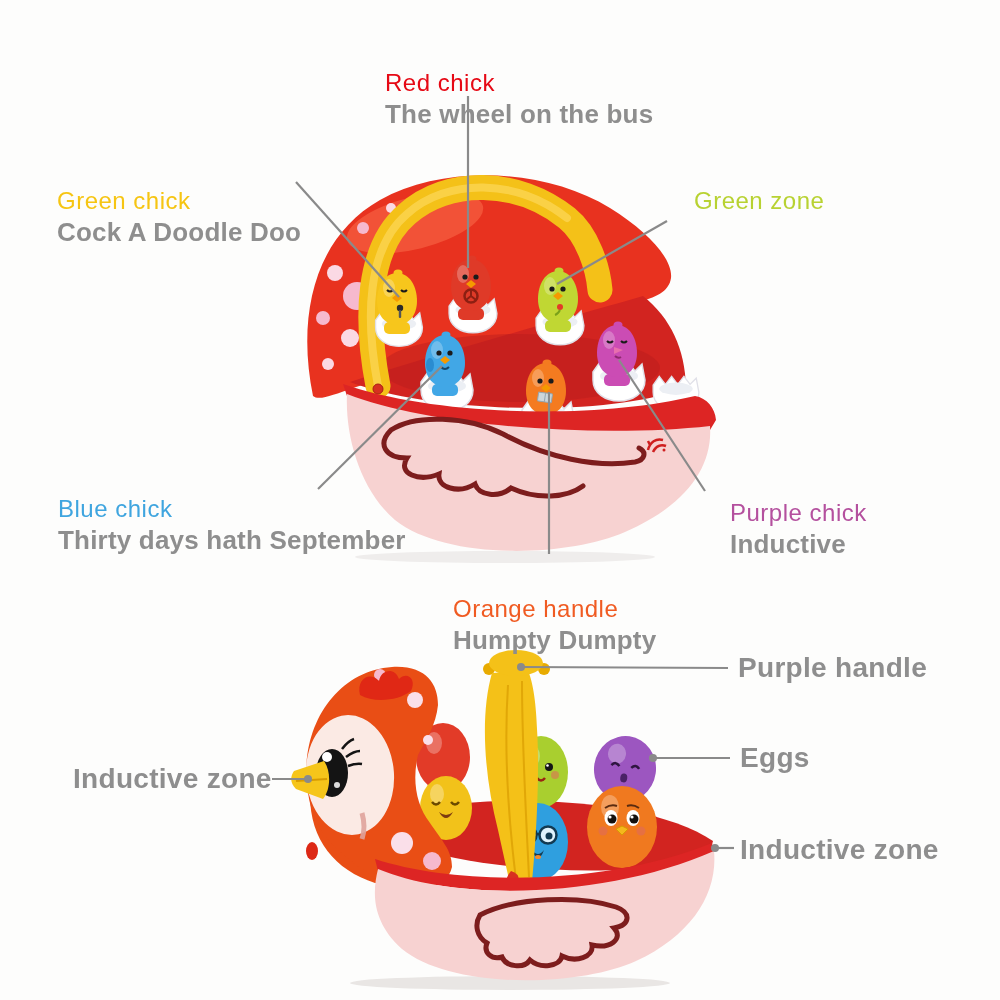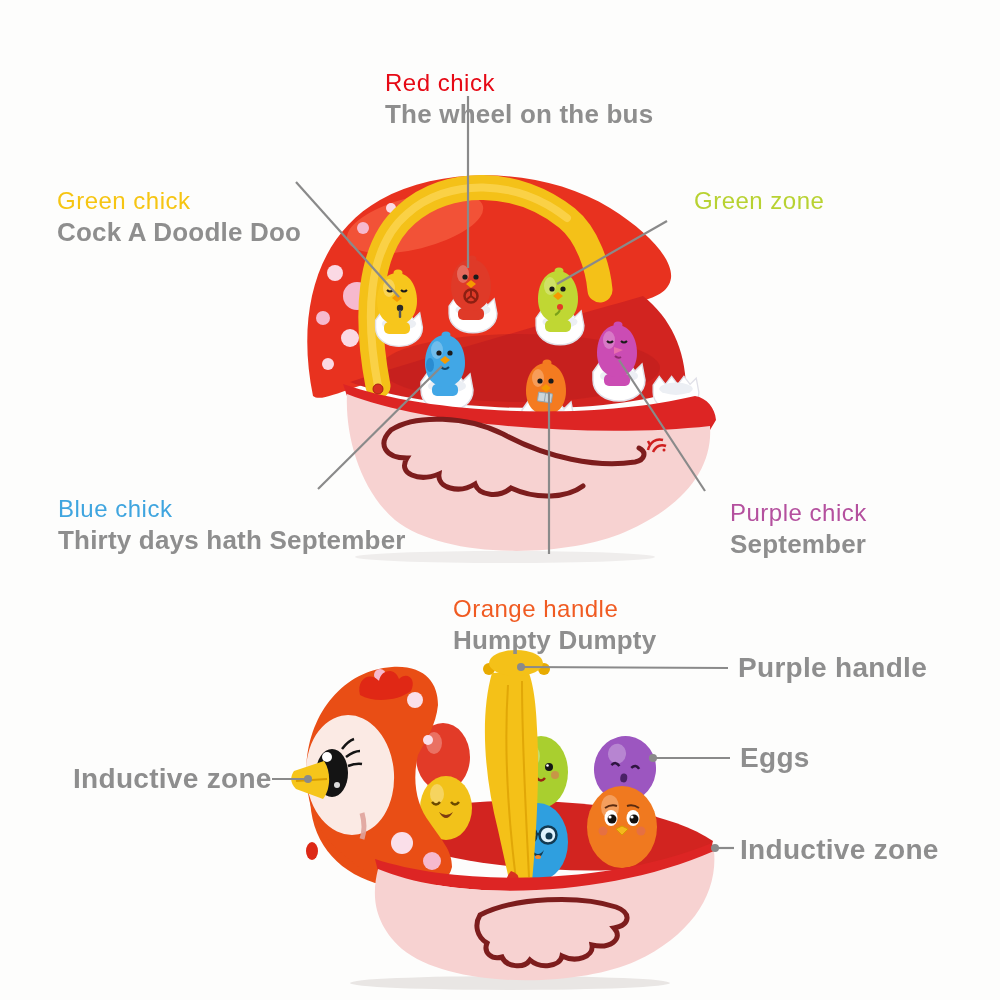--- a/index.html
+++ b/index.html
@@ -290,21 +290,21 @@
   </div>
   <div class="callout" style="left:694px;top:144px">
     <div class="c-title" style="color: rgb(184, 210, 50);">Green zone</div>
   </div>
   <div class="callout" style="left:58px;top:452px">
     <div class="c-title" style="color: rgb(63, 165, 223);">Blue chick</div>
     <div class="c-sub">Thirty days hath September</div>
   </div>
   <div class="callout" style="left:730px;top:456px">
     <div class="c-title" style="color: rgb(180, 80, 158);">Purple chick</div>
-    <div class="c-sub">September</div>
+    <div class="c-sub">Inductive</div>
   </div>
   <div class="callout" style="left:453px;top:552px">
     <div class="c-title" style="color: rgb(240, 91, 34);">Orange handle</div>
     <div class="c-sub">Humpty Dumpty</div>
   </div>
 
   <div class="b-label" style="left:738px;top:653px">Purple handle</div>
   <div class="b-label" style="left:740px;top:743px">Eggs</div>
   <div class="b-label" style="left:740px;top:835px">Inductive zone</div>
   <div class="b-label" style="left:73px;top:764px">Inductive zone</div>

